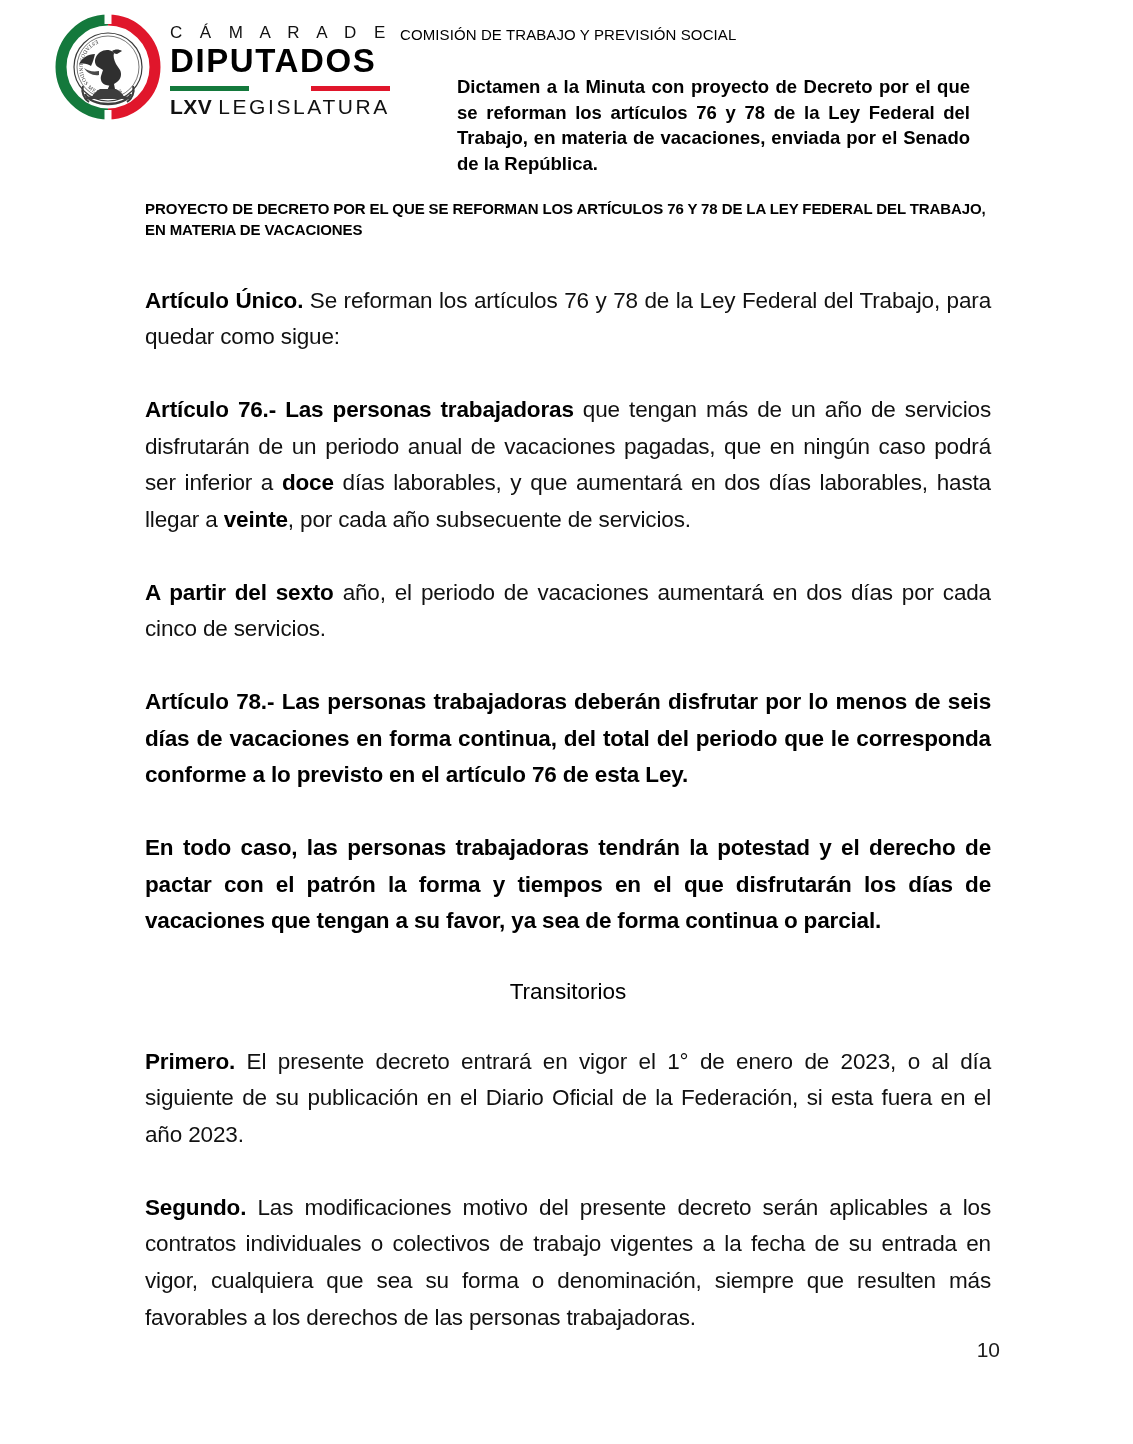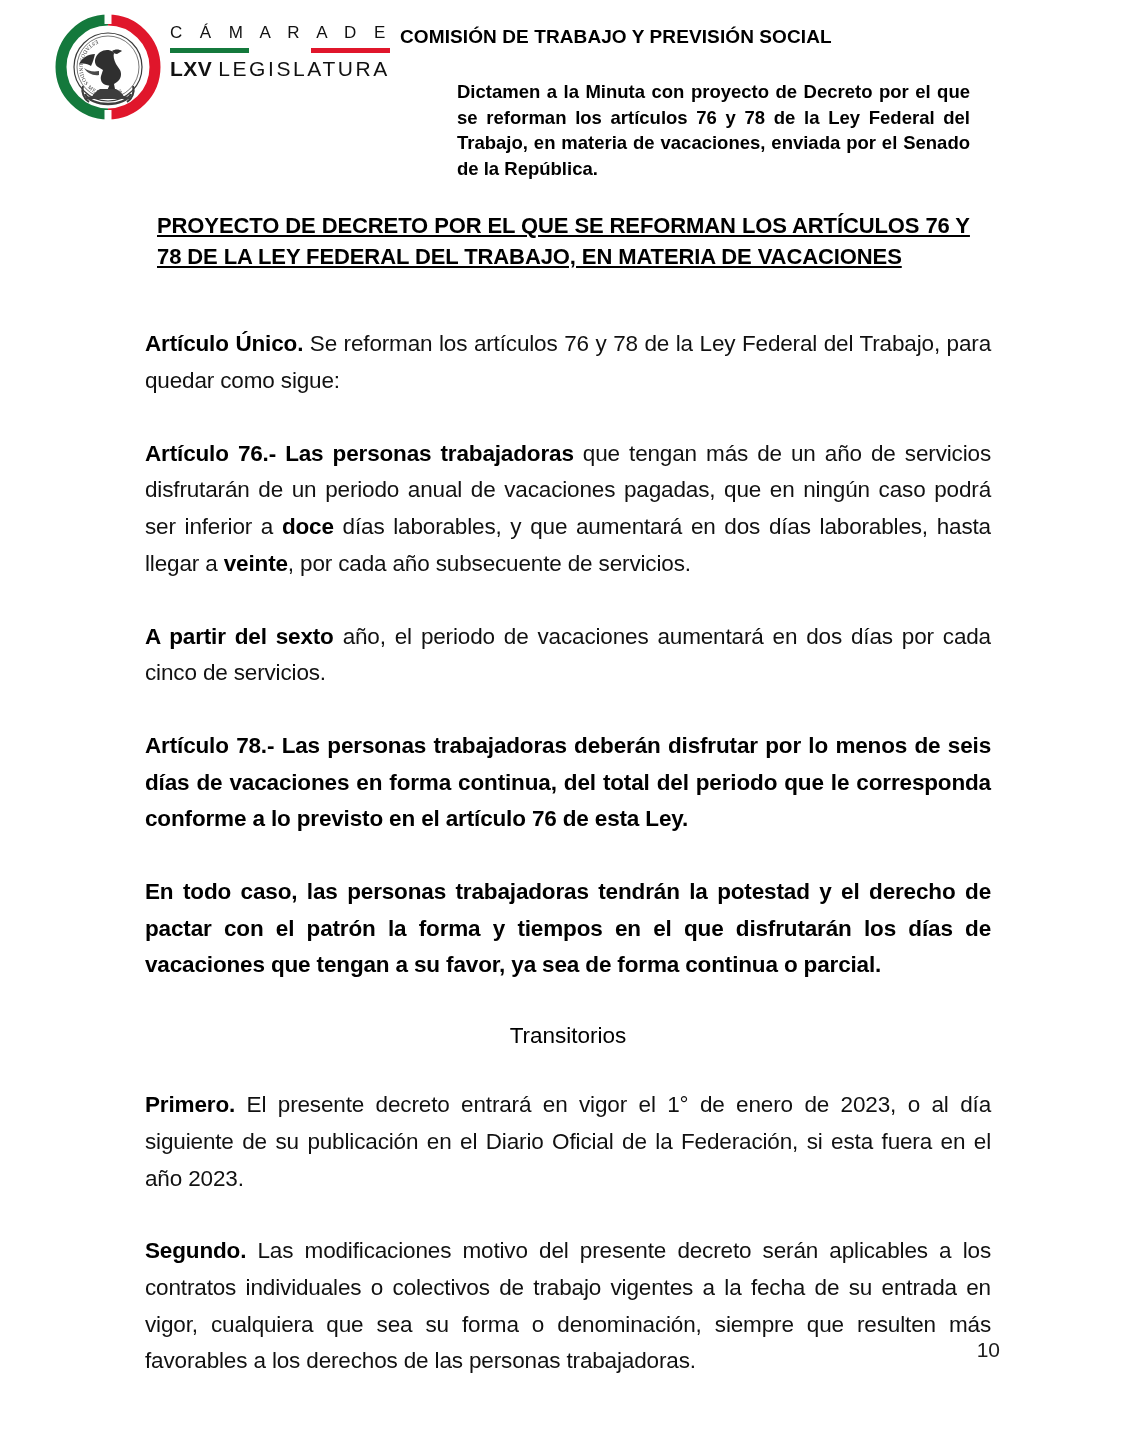--- a/index.html
+++ b/index.html
@@ -107,22 +107,22 @@
   }
 
   
   .header-text {
     padding-top: 26px;
     width: 573px;
     box-sizing: border-box;
   }
   .commission-title {
     font-family: "Liberation Sans", sans-serif;
-    font-size: 19px;
-    font-weight: 700;
+    font-size: 15px;
+    font-weight: 400;
     line-height: 1.2;
     letter-spacing: 0.1px;
     color: #000000;
     white-space: nowrap;
   }
   .commission-subtitle {
     margin-top: 30px;
     margin-left: 57px;
     width: 513px;
     font-family: "Liberation Sans", sans-serif;
@@ -136,28 +136,27 @@
 
   
   .doc-body {
     position: absolute;
     left: 145px;
     top: 198px;
     width: 846px;
   }
 
   .decree-title {
-    font-size: 22px;
+    font-size: 15px;
     font-weight: 700;
     line-height: 1.42;
     letter-spacing: -0.1px;
     text-align: left;
     color: #000000;
-    margin: 12px;
-    text-decoration: underline;
+    margin: 0;
   }
 
   p.para {
     margin: 0;
     font-size: 22.5px;
     font-weight: 400;
     line-height: 1.63;
     text-align: justify;
     text-align-last: left;
     letter-spacing: -0.15px;
@@ -240,20 +239,21 @@
           </g>
 
           <path d="M30 80 C33 86 42 90 53 90 C64 90 73 86 76 80" fill="none" stroke="#3d3d3d" stroke-width="2.4"></path>
           <path d="M28 72 C26 78 29 85 34 88" fill="none" stroke="#3d3d3d" stroke-width="2"></path>
           <path d="M78 72 C80 78 77 85 72 88" fill="none" stroke="#3d3d3d" stroke-width="2"></path>
         </svg>
       </div>
 
       <div class="wordmark">
         <div class="wm-camara">C Á M A R A   D E</div>
+        <div class="wm-diputados">DIPUTADOS</div>
         <div class="wm-rule">
           <div class="seg-green" style="background:#14793C"></div>
           <div class="seg-white"></div>
           <div class="seg-red" style="background:#E0162B"></div>
         </div>
         <div class="wm-legislatura">
           <span class="lxv">LXV</span><span>&nbsp;</span><span class="leg">LEGISLATURA</span>
         </div>
       </div>
     </div>

